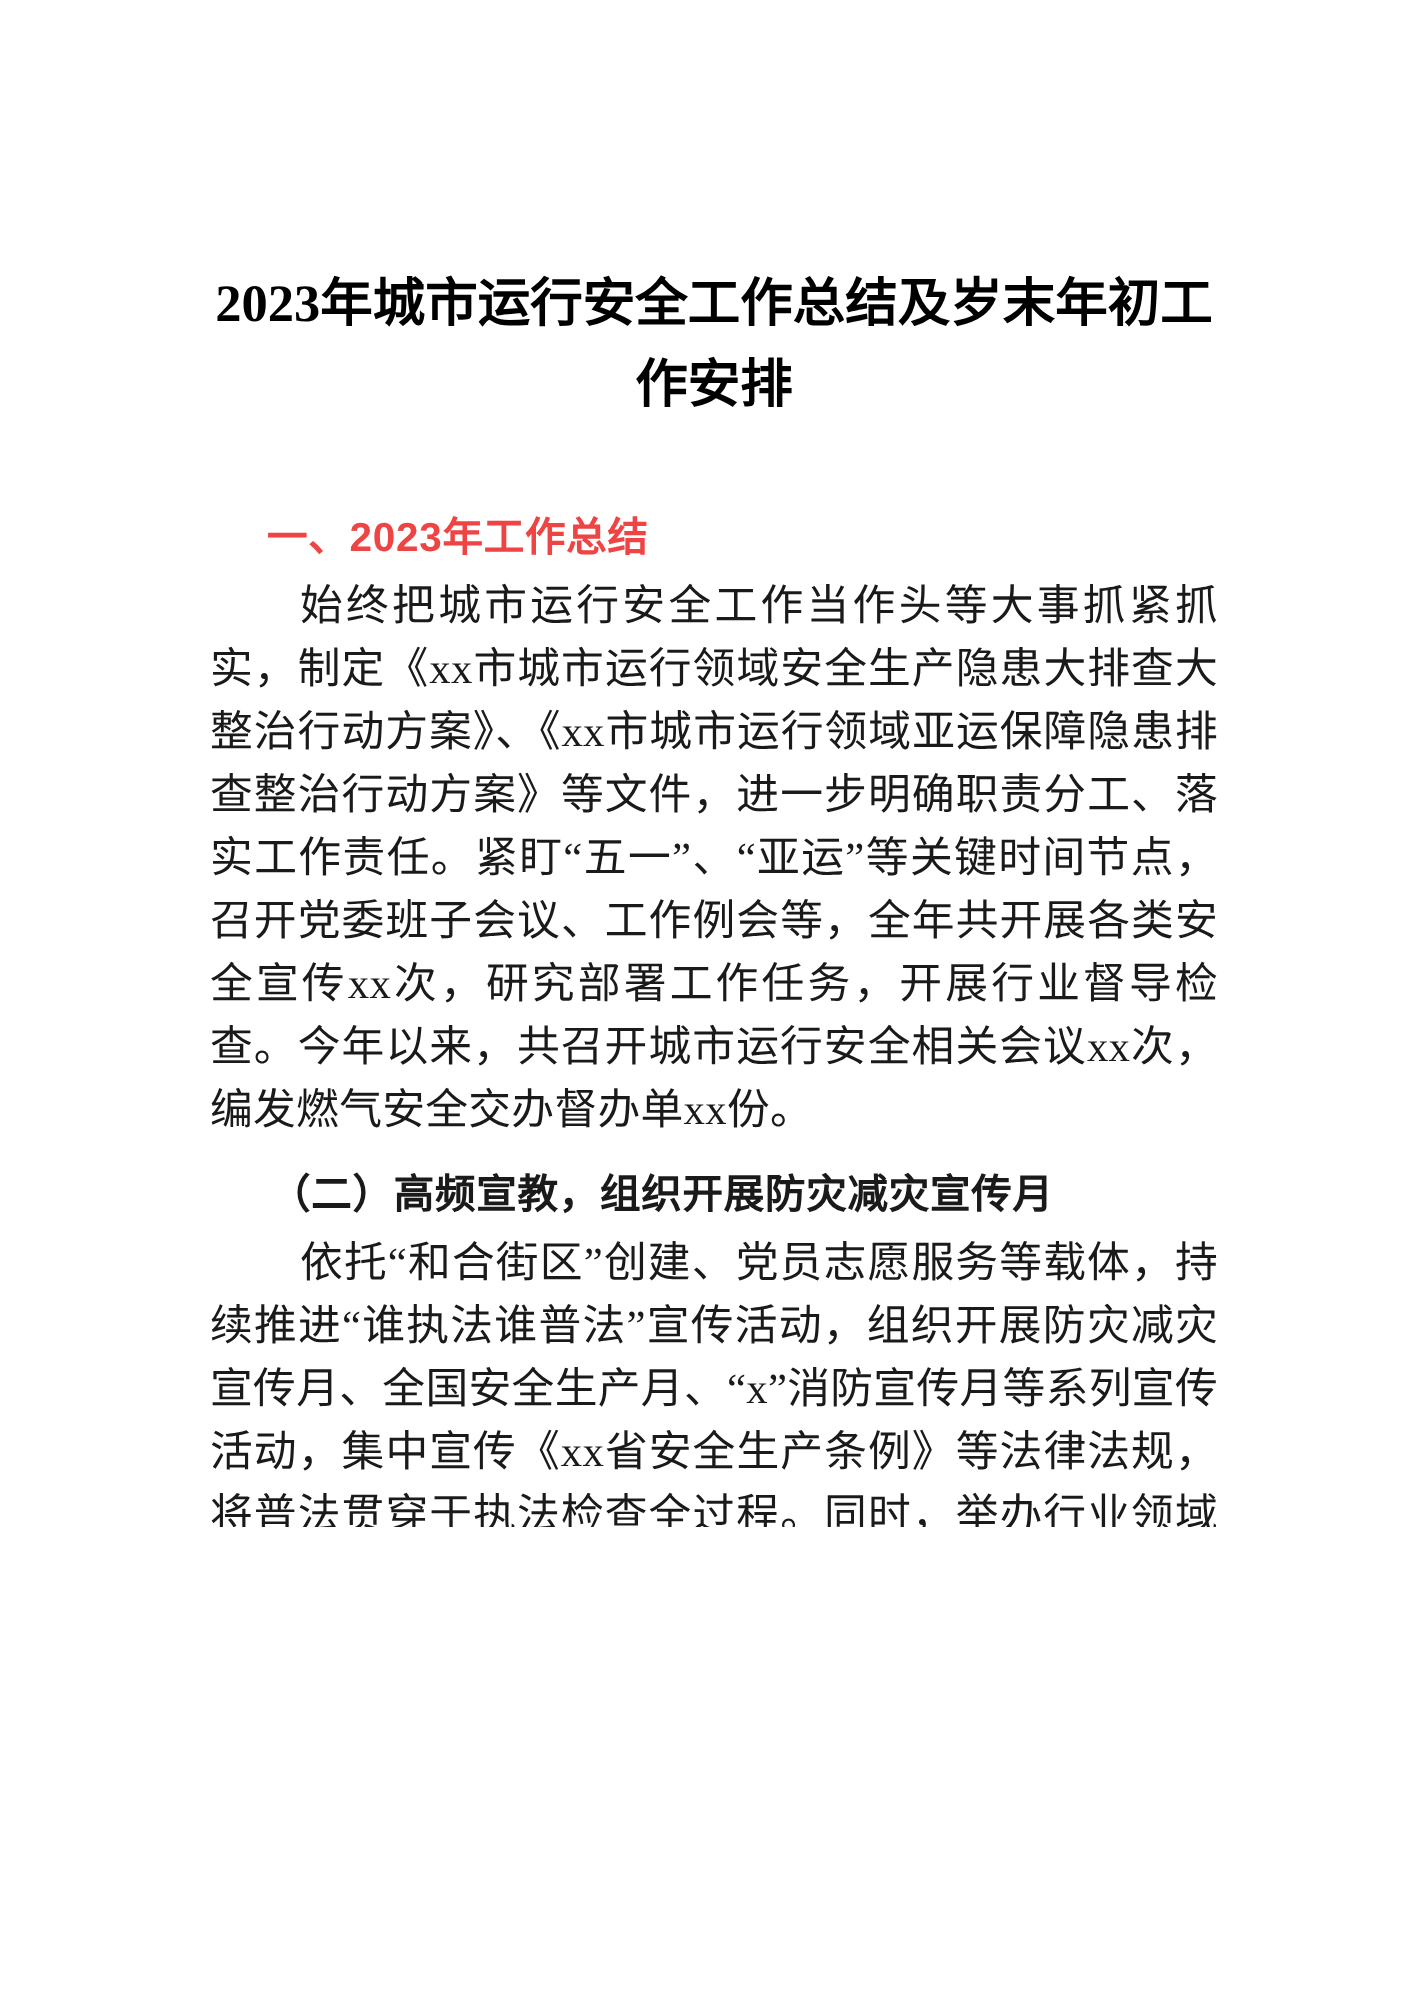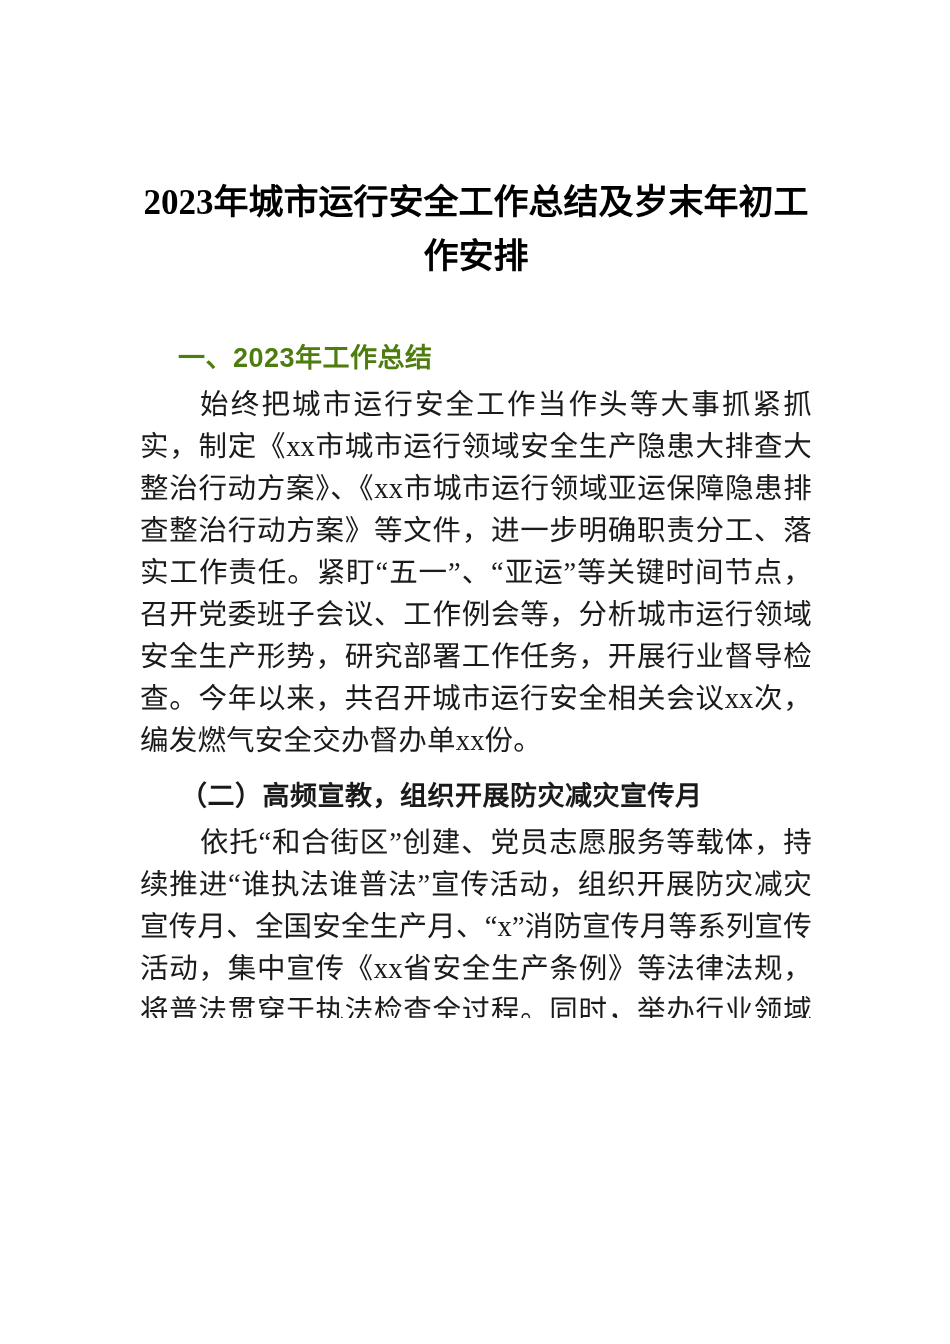--- a/index.html
+++ b/index.html
@@ -41,21 +41,21 @@
   }
 
   
   .h1-section {
     margin: 0;
     padding-top: 52px;
     font-family: "Liberation Sans", "DejaVu Sans", sans-serif;
     font-weight: bold;
     font-size: 27px;
     line-height: 44px;
-    color: #4d7c0f;
+    color: #ef4444;
     text-indent: 38px;
     letter-spacing: 0.5px;
   }
 
   
   .h2-section {
     margin: 0;
     padding-top: 4px;
     font-family: "Liberation Serif", "DejaVu Serif", serif;
     font-size: 27px;
@@ -94,20 +94,20 @@
 <body>
 
 <div class="page">
   <div class="content">
 
     <h1 class="doc-title">2023年城市运行安全工作总结及岁末年初工作安排</h1>
 
     <h2 class="h1-section">一、2023年工作总结</h2>
 
 
-    <p class="body-para">始终把城市运行安全工作当作头等大事抓紧抓实，制定《xx市城市运行领域安全生产隐患大排查大整治行动方案》、《xx市城市运行领域亚运保障隐患排查整治行动方案》等文件，进一步明确职责分工、落实工作责任。紧盯“五一”、“亚运”等关键时间节点，召开党委班子会议、工作例会等，分析城市运行领域安全生产形势，研究部署工作任务，开展行业督导检查。今年以来，共召开城市运行安全相关会议xx次，编发燃气安全交办督办单xx份。</p>
+    <p class="body-para">始终把城市运行安全工作当作头等大事抓紧抓实，制定《xx市城市运行领域安全生产隐患大排查大整治行动方案》、《xx市城市运行领域亚运保障隐患排查整治行动方案》等文件，进一步明确职责分工、落实工作责任。紧盯“五一”、“亚运”等关键时间节点，召开党委班子会议、工作例会等，全年共开展各类安全宣传xx次，研究部署工作任务，开展行业督导检查。今年以来，共召开城市运行安全相关会议xx次，编发燃气安全交办督办单xx份。</p>
 
     <h3 class="h2-section later">（二）高频宣教，组织开展防灾减灾宣传月</h3>
 
     <p class="body-para clipped">依托“和合街区”创建、党员志愿服务等载体，持续推进“谁执法谁普法”宣传活动，组织开展防灾减灾宣传月、全国安全生产月、“x”消防宣传月等系列宣传活动，集中宣传《xx省安全生产条例》等法律法规，将普法贯穿于执法检查全过程。同时，举办行业领域安全生产培训和消防演练，开展安全生产警示教育，深刻汲取全国各地安全生产事故教训，不断提升企业群众的安全生产意识。全年共开展各类安全宣传xx次，组织入户安检人员队伍培训xx次，组织企业从业人员培训学习xx次，发放宣传资料xxxxx余份、</p>
 
   </div>
 </div>
 
 </body></html>

